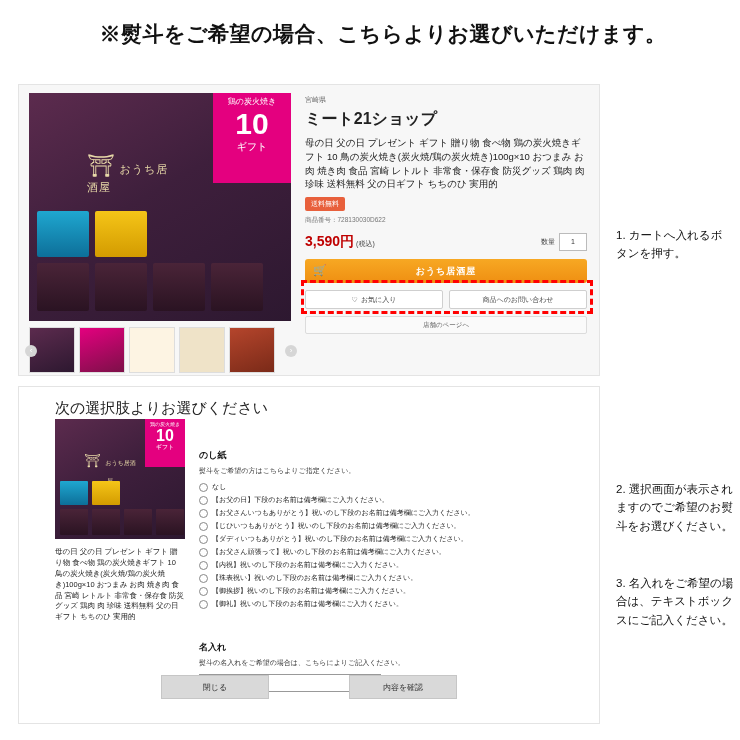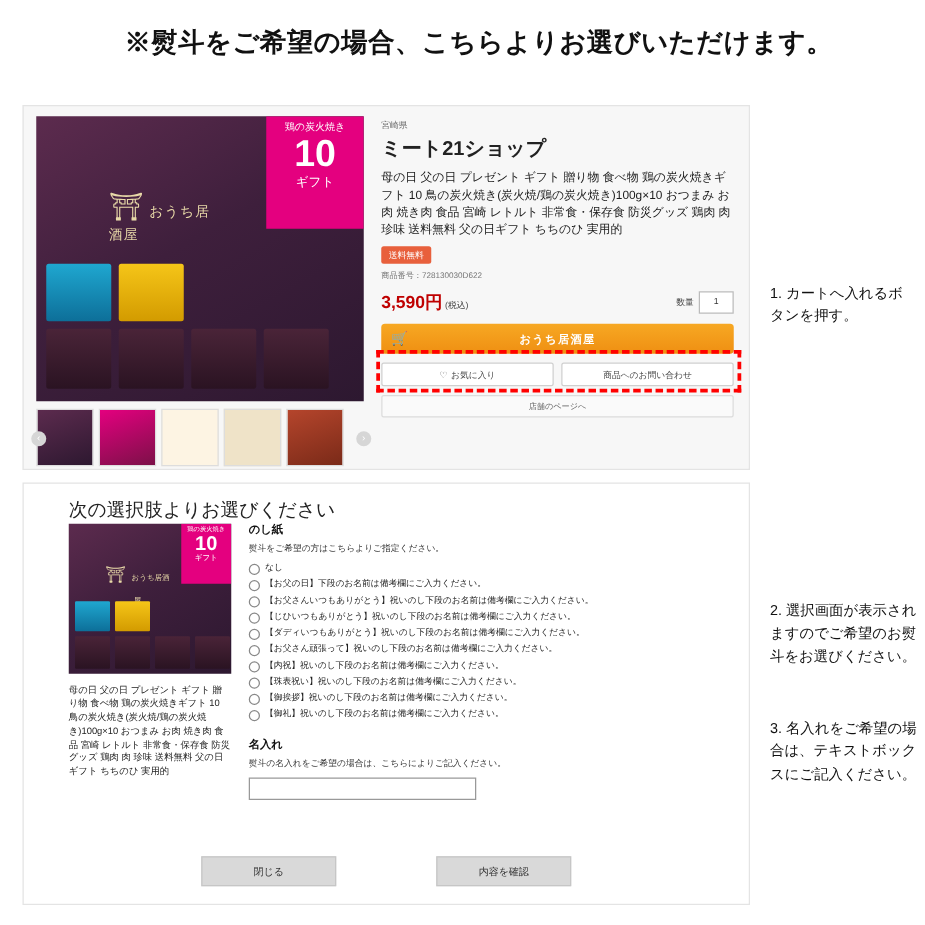--- a/index.html
+++ b/index.html
@@ -359,20 +359,21 @@
     position: absolute;
     left: 180px;
     top: 30px;
     width: 360px;
   }
   .sec-title {
     font-size: 9px;
     font-weight: bold;
     color: #111;
     margin-bottom: 4px;
+    margin-top: 32px;
   }
   .sec-sub {
     font-size: 7px;
     color: #333;
     margin-bottom: 6px;
   }
   .opt {
     display: flex;
     align-items: flex-start;
     gap: 4px;
@@ -399,21 +400,21 @@
     margin-top: 5px;
     width: 180px;
     height: 16px;
     border: 1px solid #999;
     background: #fff;
   }
 
   .p2-foot {
     position: absolute;
     left: 0;
-    bottom: 14px;
+    bottom: 24px;
     width: 580px;
     display: flex;
     justify-content: center;
     gap: 80px;
   }
   .foot-btn {
     width: 106px;
     height: 22px;
     background: #d9d9d9;
     border: 1px solid #c6c6c6;

